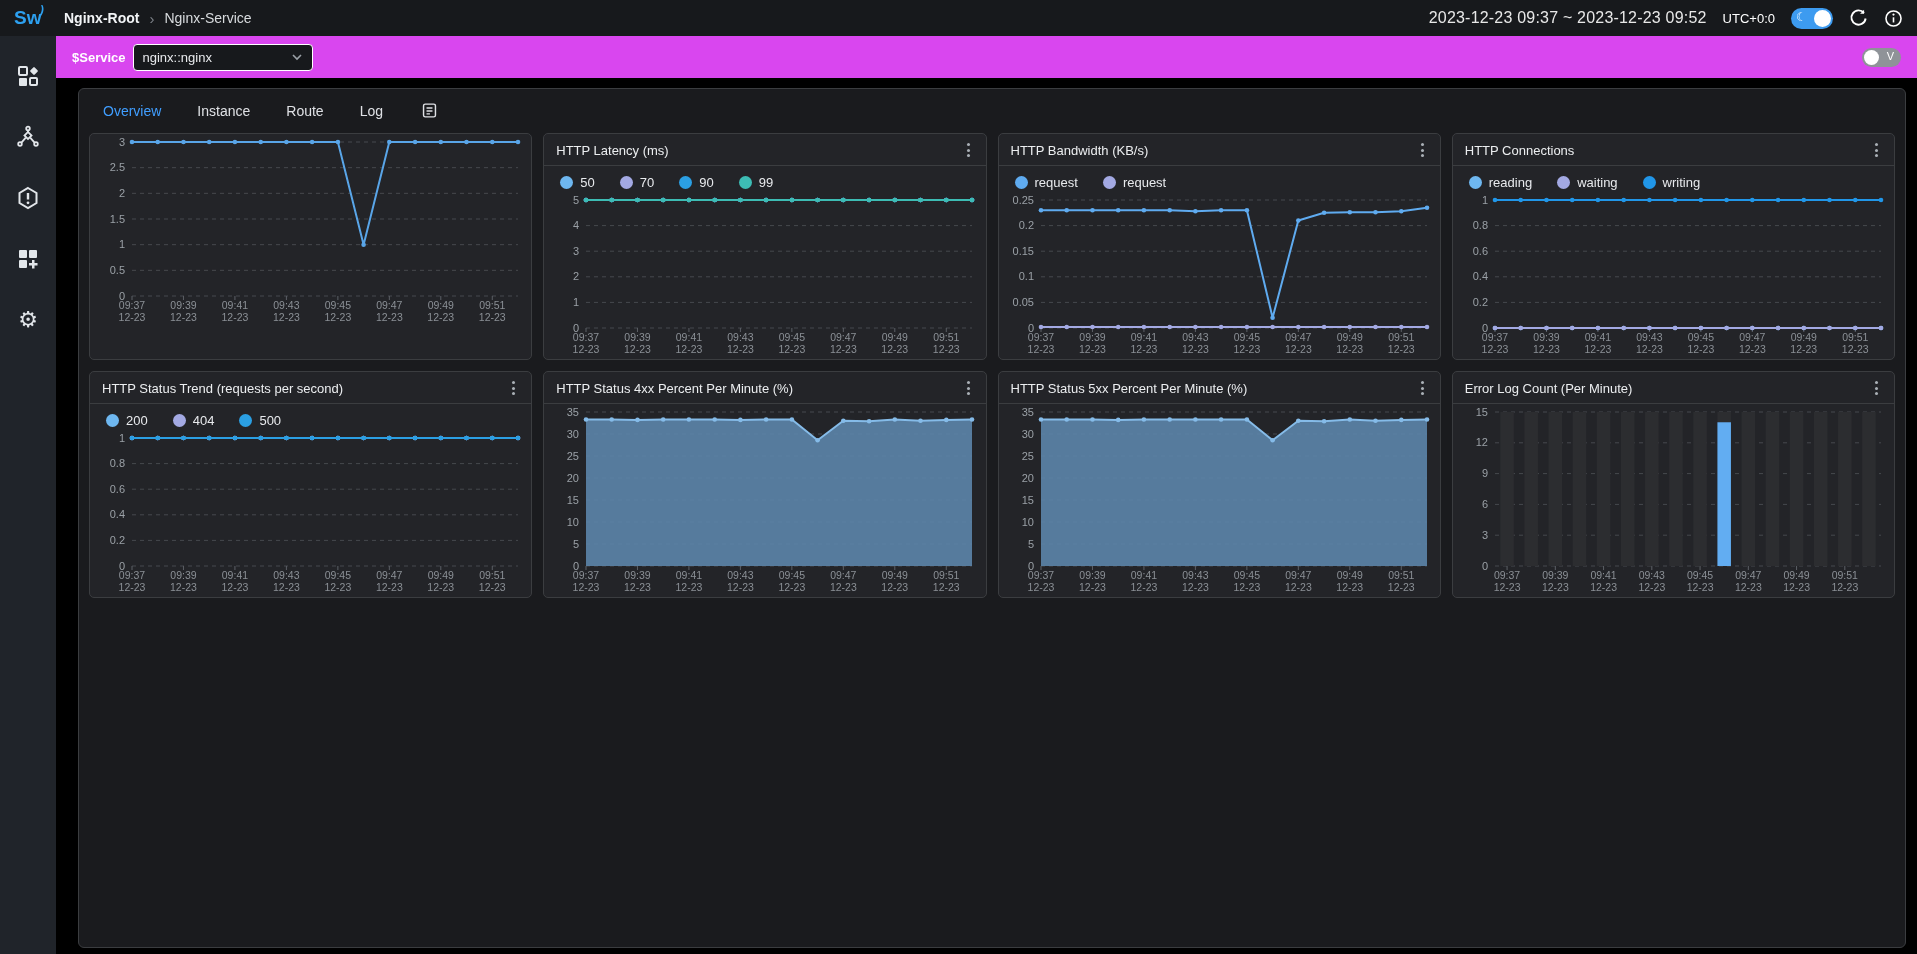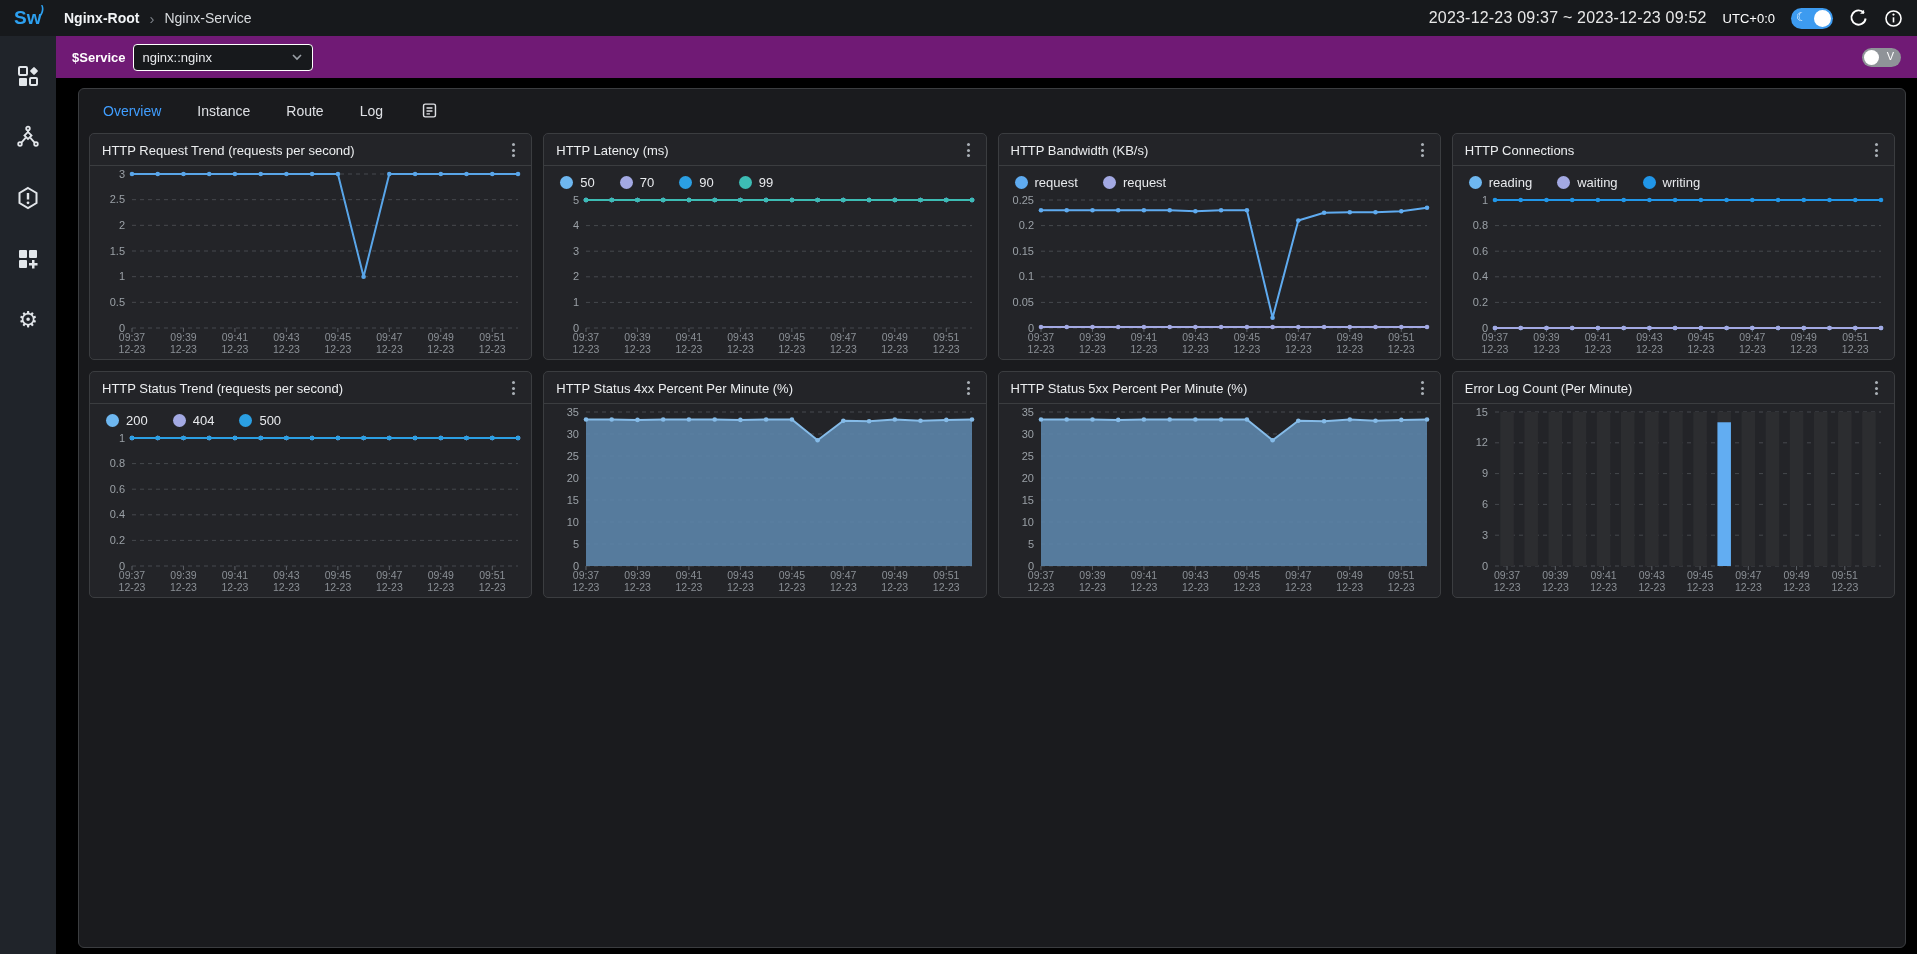--- a/index.html
+++ b/index.html
@@ -26,21 +26,21 @@
   .icon-btn { background:none; border:none; cursor:pointer; display:flex; align-items:center; }
 
   
   .sidebar { position:absolute; left:0; top:36px; bottom:0; width:56px; background:#20242a;
     display:flex; flex-direction:column; align-items:center; padding-top:26px; gap:33px; z-index:4; }
   .side-btn { width:28px; height:28px; display:flex; align-items:center; justify-content:center;
     background:none; border:none; cursor:pointer; color:#e2e6ea; }
   .gear-glyph { font-size:22px; color:#e2e6ea; line-height:1; }
 
   
-  .service-bar { position:absolute; left:56px; top:36px; right:0; height:42px; background:#701a75;
+  .service-bar { position:absolute; left:56px; top:36px; right:0; height:42px; background:#d946ef;
     display:flex; align-items:center; padding:0 16px; }
   .service-label { font-size:13px; font-weight:bold; color:#fff; }
   .select-box { margin-left:7px; width:180px; height:27px; border:1px solid #ffffff; border-radius:4px;
     background:#17191c; display:flex; align-items:center; justify-content:space-between;
     padding:0 9px; font-size:13px; color:#e8eaed; cursor:pointer; }
   .v-toggle { margin-left:auto; width:39px; height:19px; border-radius:10px; background:#8f9398;
     position:relative; cursor:pointer; }
   .v-toggle .knob { position:absolute; left:2px; top:2px; width:15px; height:15px; border-radius:50%; background:#fff; }
   .v-toggle .vlab { position:absolute; right:7px; top:2px; font-size:11px; color:#fff; }
 
@@ -164,28 +164,20 @@
       <svg width="17" height="17" viewBox="0 0 20 20" fill="none" stroke="#dfe1e5" stroke-width="1.7">
         <rect x="3" y="2.5" width="14" height="15" rx="2"></rect>
         <line x1="6.5" y1="7" x2="13.5" y2="7"></line>
         <line x1="6.5" y1="10.5" x2="13.5" y2="10.5"></line>
         <line x1="6.5" y1="14" x2="10.5" y2="14"></line>
       </svg>
     </button>
   </div>
   <div class="grid">
   <section class="card">
-    <div class="card-head">
-      <span class="card-title">HTTP Request Trend (requests per second)</span>
-      <button class="dots">
-            <i></i>
-            <i></i>
-            <i></i>
-          </button>
-    </div>
     
     <svg class="chart" width="440" viewBox="0 0 440 192" height="192">
           <line x1="42" y1="162" x2="428" y2="162" stroke="#46494e" stroke-dasharray="4 4" stroke-width="1"></line>
           <text x="35" y="165.5" text-anchor="end" font-size="11" fill="#9aa0a6">0</text>
           <line x1="42" y1="136.33333333333334" x2="428" y2="136.33333333333334" stroke="#46494e" stroke-dasharray="4 4" stroke-width="1"></line>
           <text x="35" y="139.83333333333334" text-anchor="end" font-size="11" fill="#9aa0a6">0.5</text>
           <line x1="42" y1="110.66666666666667" x2="428" y2="110.66666666666667" stroke="#46494e" stroke-dasharray="4 4" stroke-width="1"></line>
           <text x="35" y="114.16666666666667" text-anchor="end" font-size="11" fill="#9aa0a6">1</text>
           <line x1="42" y1="85" x2="428" y2="85" stroke="#46494e" stroke-dasharray="4 4" stroke-width="1"></line>
           <text x="35" y="88.5" text-anchor="end" font-size="11" fill="#9aa0a6">1.5</text>

